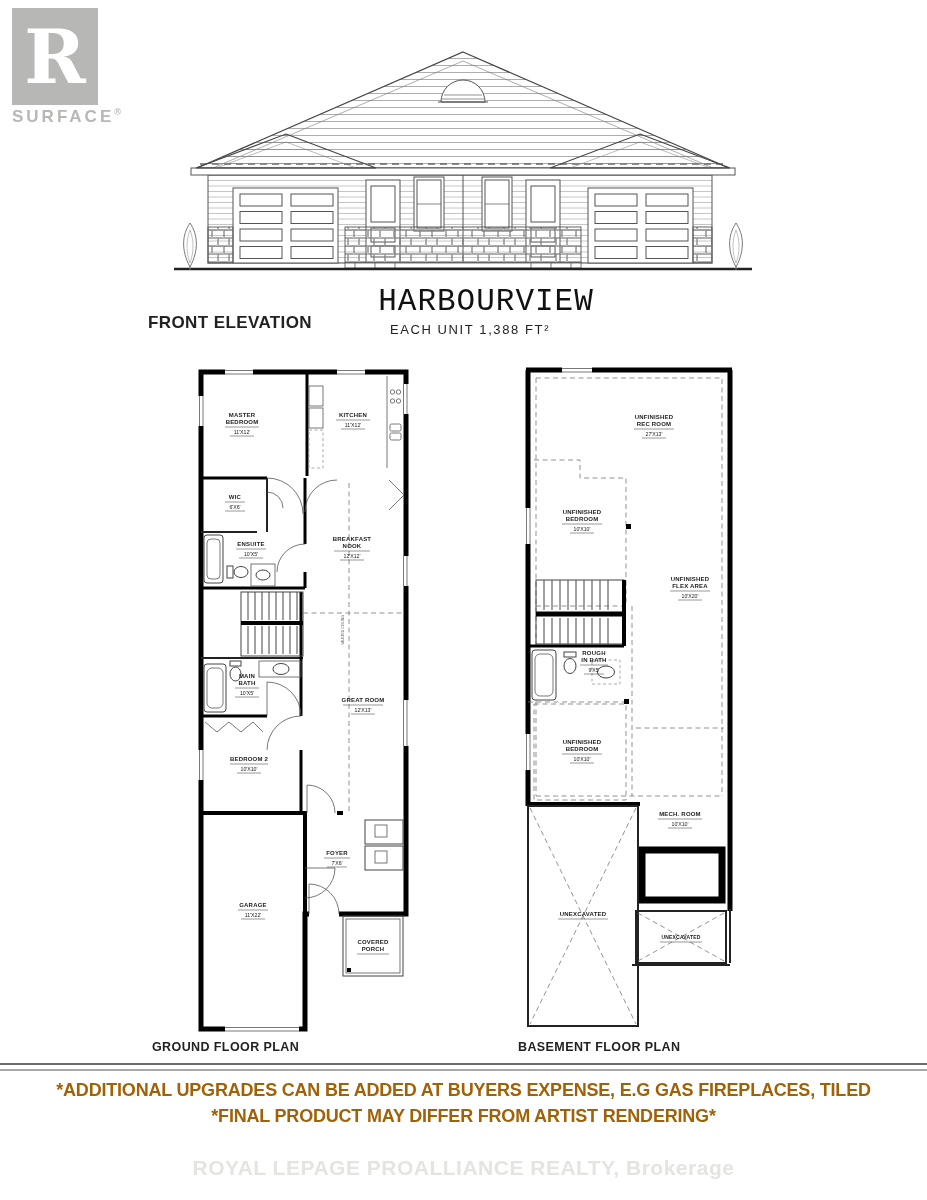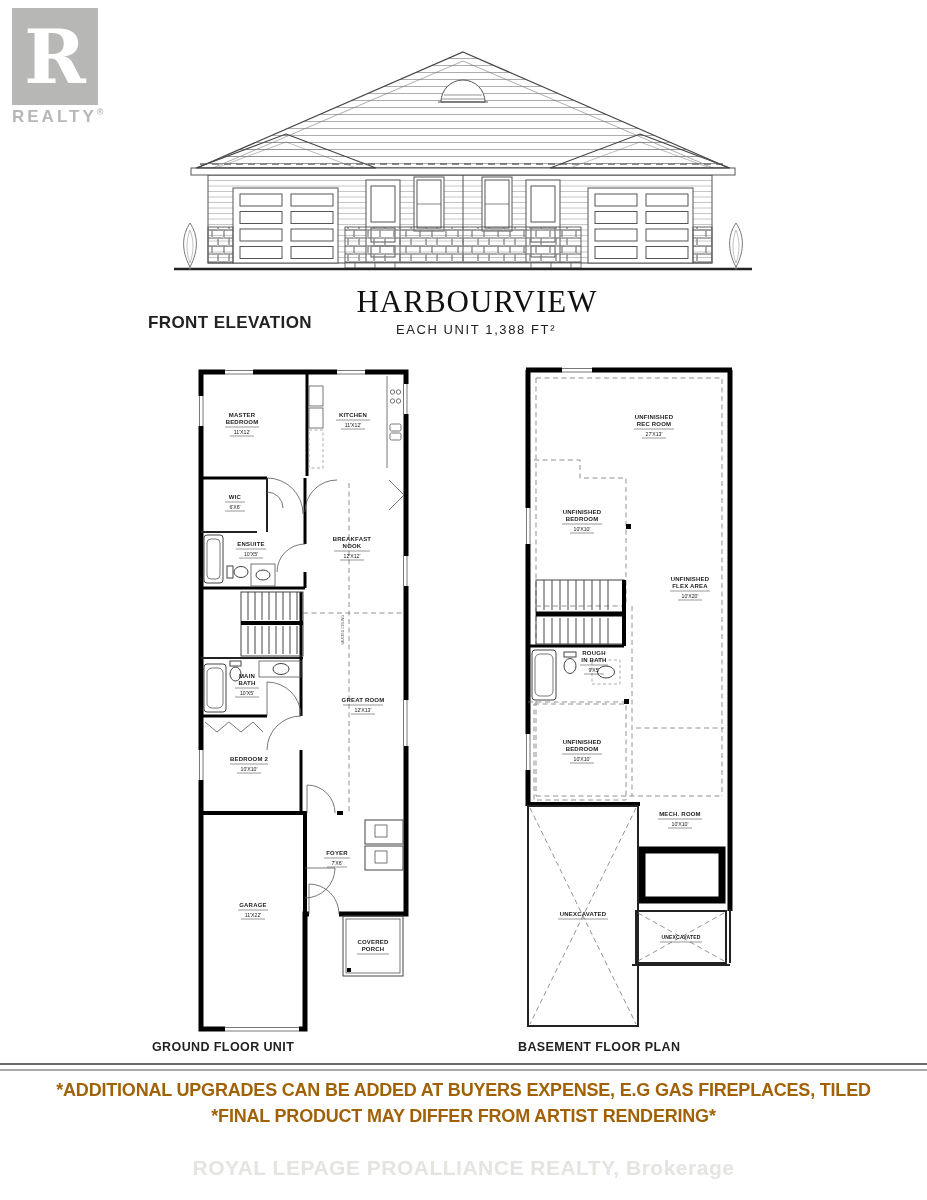--- a/index.html
+++ b/index.html
@@ -8,23 +8,23 @@
 
   
   .logo{position:absolute;left:12px;top:8px;width:120px;}
   .logo-box{width:86px;height:97px;background:#b7b7b5;display:flex;align-items:center;justify-content:center;}
   .logo-r{color:#fff;font-family:"DejaVu Serif",serif;font-weight:700;font-size:74px;line-height:1;}
   .logo-word{margin-top:2px;color:#b7b7b5;font-size:17px;font-weight:700;letter-spacing:3px;}
   .logo-word .reg{font-size:9px;vertical-align:super;letter-spacing:0;}
 
   
   .front-elev-label{position:absolute;left:148px;top:313px;font-size:17px;font-weight:700;color:#222;letter-spacing:.4px;}
-  .title{position:absolute;left:257px;top:284px;width:440px;text-align:center;
-         font-family:Liberation Serif, serif;font-size:31px;color:#111;letter-spacing:1px;}
-  .subtitle{position:absolute;left:256px;top:322px;width:440px;text-align:center;
+  .title{position:absolute;left:266px;top:284px;width:440px;text-align:center;
+         font-family:Liberation Mono, monospace;font-size:31px;color:#111;letter-spacing:1px;}
+  .subtitle{position:absolute;left:250px;top:322px;width:440px;text-align:center;
             font-size:13px;color:#222;letter-spacing:1.6px;}
 
   .plan-label{position:absolute;font-size:12.5px;font-weight:700;color:#222;letter-spacing:.4px;}
   .plan-label.gf{left:152px;top:1040px;}
   .plan-label.bf{left:518px;top:1040px;}
 
   .divider{position:absolute;left:0;top:1063px;width:927px;height:4px;
            border-top:2px solid #6b6b6b;border-bottom:2px solid #a8a8a8;}
 
   .disclaimer{position:absolute;left:0;top:1077px;width:927px;text-align:center;
@@ -54,21 +54,21 @@
 </style>
 </head>
 <body>
 
 <div class="canvas">
 
   <div class="logo">
     <div class="logo-box">
       <span class="logo-r">R</span>
     </div>
-    <div class="logo-word"><span>REALTY</span><span class="reg">®</span></div>
+    <div class="logo-word"><span>SURFACE</span><span class="reg">®</span></div>
   </div>
 
   <svg style="left:160px;top:38px;" width="606" height="238" viewBox="0 0 606 238">
     <defs>
       <pattern id="sid" width="8" height="5.5" patternUnits="userSpaceOnUse">
         <line x1="0" y1="5" x2="8" y2="5" stroke="#9a9a9a" stroke-width="0.6"></line>
       </pattern>
       <pattern id="roofp" width="10" height="7" patternUnits="userSpaceOnUse">
         <line x1="0" y1="6.5" x2="10" y2="6.5" stroke="#8a8a8a" stroke-width="0.7"></line>
       </pattern>
@@ -524,21 +524,21 @@
       <line x1="46" y1="397" x2="70" y2="397" class="rl"></line>
     </g>
     <g>
       <text x="156" y="450" class="rm">MECH. ROOM</text>
       <line x1="134" y1="453" x2="178" y2="453" class="rl"></line>
       <text x="156" y="459.5" class="rd">10'X10'</text>
       <line x1="144" y1="462" x2="168" y2="462" class="rl"></line>
     </g>
   </svg>
 
-  <div class="plan-label gf">GROUND FLOOR UNIT</div>
+  <div class="plan-label gf">GROUND FLOOR PLAN</div>
   <div class="plan-label bf">BASEMENT FLOOR PLAN</div>
 
   <div class="divider"></div>
 
   <div class="disclaimer">
     <div>*ADDITIONAL UPGRADES CAN BE ADDED AT BUYERS EXPENSE, E.G GAS FIREPLACES, TILED</div>
     <div class="gap">*FINAL PRODUCT MAY DIFFER FROM ARTIST RENDERING*</div>
   </div>
 
   <div class="watermark">ROYAL LEPAGE PROALLIANCE REALTY, Brokerage</div>

